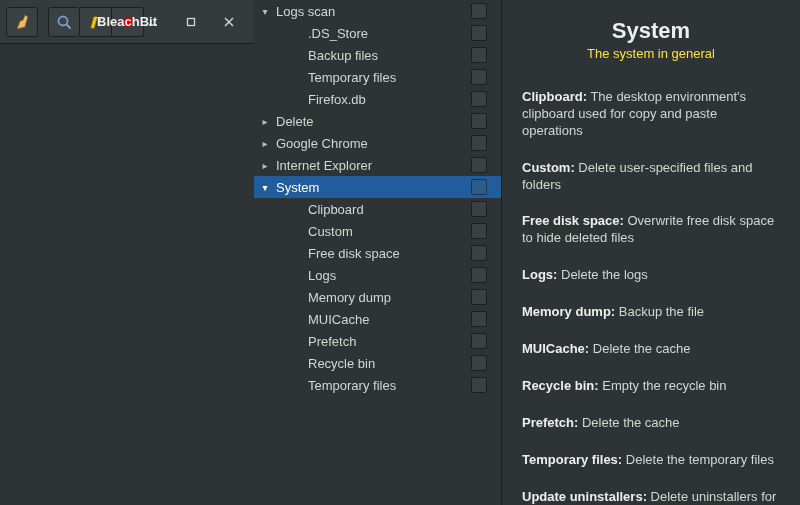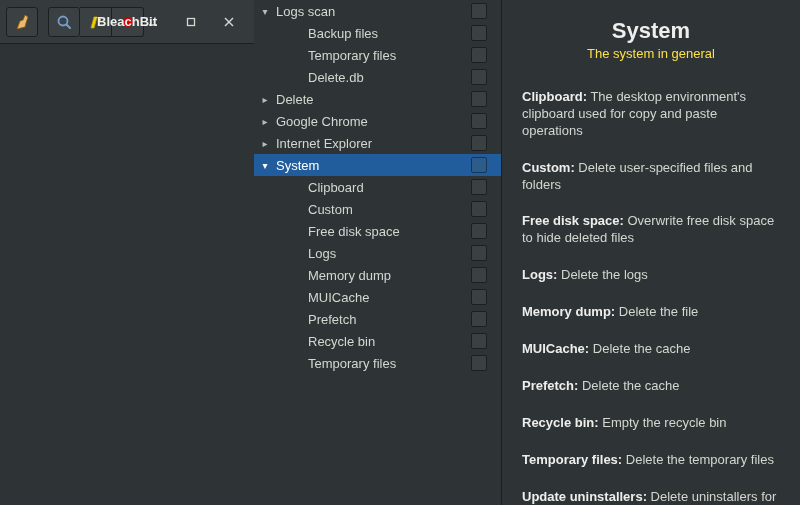--- a/index.html
+++ b/index.html
@@ -200,31 +200,36 @@
 
   <div class="content">
     <div class="sidebar" id="sidebar">
         <div class="tree-item level-0">
           <span class="expander">▾</span>
           <span class="tree-label">Logs scan</span>
           <span class="tree-check"></span>
         </div>
         <div class="tree-item level-1">
           <span class="no-expander"></span>
+          <span class="tree-label">.DS_Store</span>
+          <span class="tree-check"></span>
+        </div>
+        <div class="tree-item level-1">
+          <span class="no-expander"></span>
           <span class="tree-label">Backup files</span>
           <span class="tree-check"></span>
         </div>
         <div class="tree-item level-1">
           <span class="no-expander"></span>
           <span class="tree-label">Temporary files</span>
           <span class="tree-check"></span>
         </div>
         <div class="tree-item level-1">
           <span class="no-expander"></span>
-          <span class="tree-label">Delete.db</span>
+          <span class="tree-label">Firefox.db</span>
           <span class="tree-check"></span>
         </div>
         <div class="tree-item level-0">
           <span class="expander">▸</span>
           <span class="tree-label">Delete</span>
           <span class="tree-check"></span>
         </div>
         <div class="tree-item level-0">
           <span class="expander">▸</span>
           <span class="tree-label">Google Chrome</span>
@@ -289,23 +294,23 @@
     <div class="main-panel">
       <div class="detail-header">
         <div class="detail-title">System</div>
         <div class="detail-subtitle">The system in general</div>
       </div>
       <div id="detail-list">
           <div class="detail-item"><b>Clipboard:</b><span> The desktop environment's clipboard used for copy and paste operations</span></div>
           <div class="detail-item"><b>Custom:</b><span> Delete user-specified files and folders</span></div>
           <div class="detail-item"><b>Free disk space:</b><span> Overwrite free disk space to hide deleted files</span></div>
           <div class="detail-item"><b>Logs:</b><span> Delete the logs</span></div>
-          <div class="detail-item"><b>Memory dump:</b><span> Delete the file</span></div>
+          <div class="detail-item"><b>Memory dump:</b><span> Backup the file</span></div>
           <div class="detail-item"><b>MUICache:</b><span> Delete the cache</span></div>
+          <div class="detail-item"><b>Recycle bin:</b><span> Empty the recycle bin</span></div>
           <div class="detail-item"><b>Prefetch:</b><span> Delete the cache</span></div>
-          <div class="detail-item"><b>Recycle bin:</b><span> Empty the recycle bin</span></div>
           <div class="detail-item"><b>Temporary files:</b><span> Delete the temporary files</span></div>
           <div class="detail-item"><b>Update uninstallers:</b><span> Delete uninstallers for Microsoft updates including hotfixes, service</span></div>
         </div>
     </div>
   </div>
 
 </div>
 
 </body></html>

